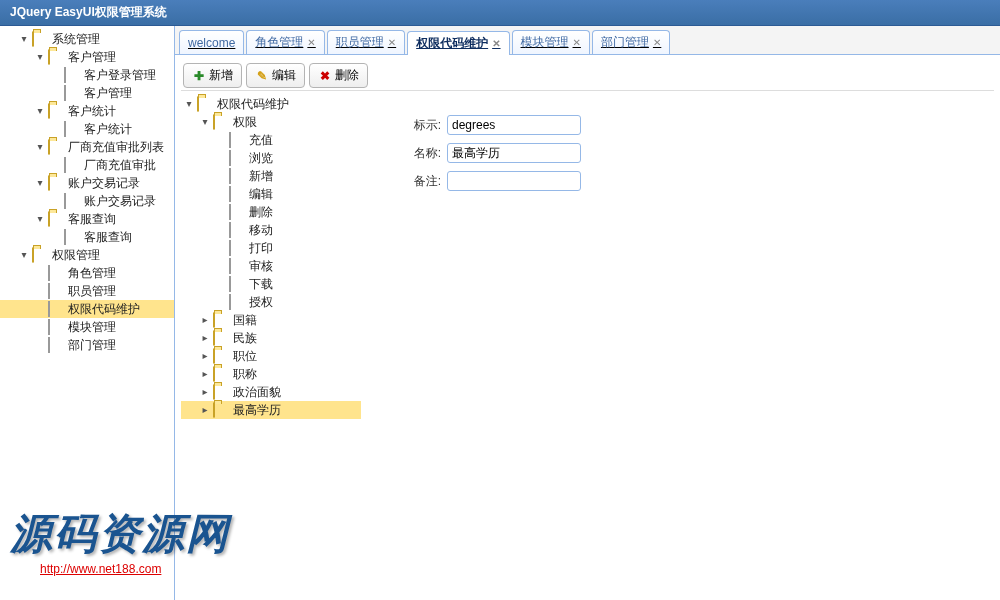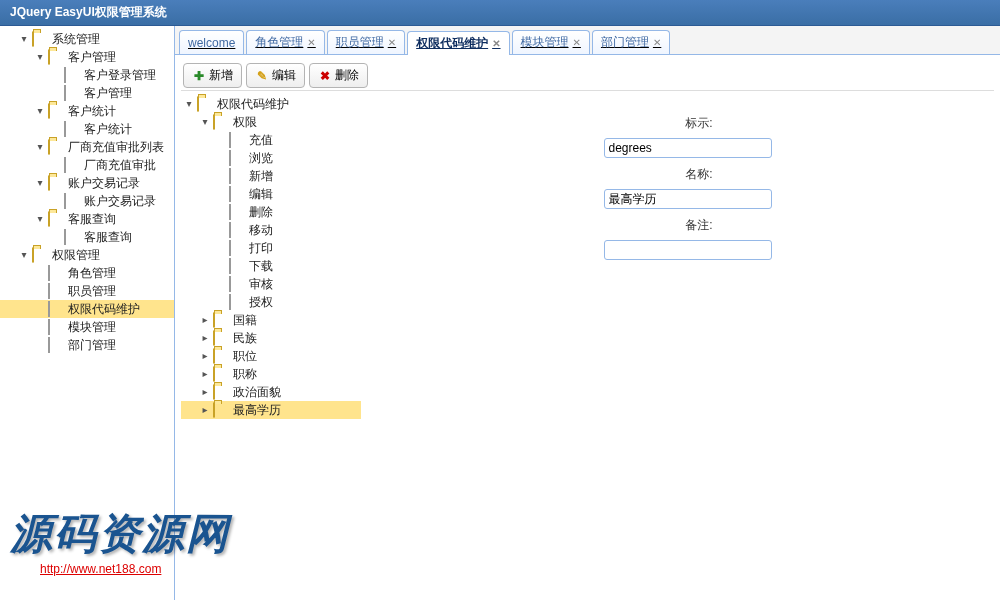--- a/index.html
+++ b/index.html
@@ -42,23 +42,23 @@
 .toolbar { display: flex; gap: 4px; padding: 2px; border-bottom: 1px solid #ddd; margin-bottom: 4px; }
 .btn { display: flex; align-items: center; gap: 3px; padding: 3px 8px; border: 1px solid #b4b4b4; border-radius: 4px; background: linear-gradient(to bottom, #fff, #eee); cursor: pointer; }
 .btn-icon { width: 14px; height: 14px; display: flex; align-items: center; justify-content: center; font-weight: bold; }
 .icon-add { color: #2a8a2a; }
 .icon-edit { color: #d4a017; }
 .icon-delete { color: #c00; }
 
 .panel-body { flex: 1; display: flex; gap: 20px; }
 .left-tree { width: 180px; }
 .form-area { flex: 1; padding: 20px 10px; }
-.form-row { display: flex; align-items: center; margin-bottom: 8px; gap: 6px; flex-direction: column; }
+.form-row { display: flex; align-items: center; margin-bottom: 8px; gap: 6px; }
 .form-label { width: 50px; text-align: right; color: #333; }
-.form-input { width: 168px; padding: 2px 4px; border: 1px solid #95b8e7; border-radius: 3px; height: 20px; font-size: 12px; }
+.form-input { width: 134px; padding: 2px 4px; border: 1px solid #95b8e7; border-radius: 3px; height: 20px; font-size: 12px; }
 
 .watermark { position: absolute; bottom: 24px; left: 10px; pointer-events: none; }
 .watermark-text { font-size: 42px; font-weight: bold; font-style: italic; color: #1a5490; text-shadow: 2px 2px 3px rgba(0,0,0,0.3); letter-spacing: 2px; font-family: "KaiTi", serif; }
 .watermark-url { font-size: 12px; color: #d00; text-decoration: underline; margin-left: 30px; }
 </style>
 </head>
 <body>
 
 <div class="header">
   <span>JQuery EasyUI权限管理系统</span>
@@ -304,28 +304,28 @@
                 <span class="tree-indent"></span>
                 <span class="tree-hit"></span>
                 <span class="tree-icon"><span class="file-icon"></span></span>
                 <span class="tree-title">打印</span>
               </li>
               <li class="tree-node">
                 <span class="tree-indent"></span>
                 <span class="tree-indent"></span>
                 <span class="tree-hit"></span>
                 <span class="tree-icon"><span class="file-icon"></span></span>
+                <span class="tree-title">审核</span>
+              </li>
+              <li class="tree-node">
+                <span class="tree-indent"></span>
+                <span class="tree-indent"></span>
+                <span class="tree-hit"></span>
+                <span class="tree-icon"><span class="file-icon"></span></span>
                 <span class="tree-title">下载</span>
-              </li>
-              <li class="tree-node">
-                <span class="tree-indent"></span>
-                <span class="tree-indent"></span>
-                <span class="tree-hit"></span>
-                <span class="tree-icon"><span class="file-icon"></span></span>
-                <span class="tree-title">审核</span>
               </li>
               <li class="tree-node">
                 <span class="tree-indent"></span>
                 <span class="tree-indent"></span>
                 <span class="tree-hit"></span>
                 <span class="tree-icon"><span class="file-icon"></span></span>
                 <span class="tree-title">授权</span>
               </li>
               <li class="tree-node">
                 <span class="tree-indent"></span>

